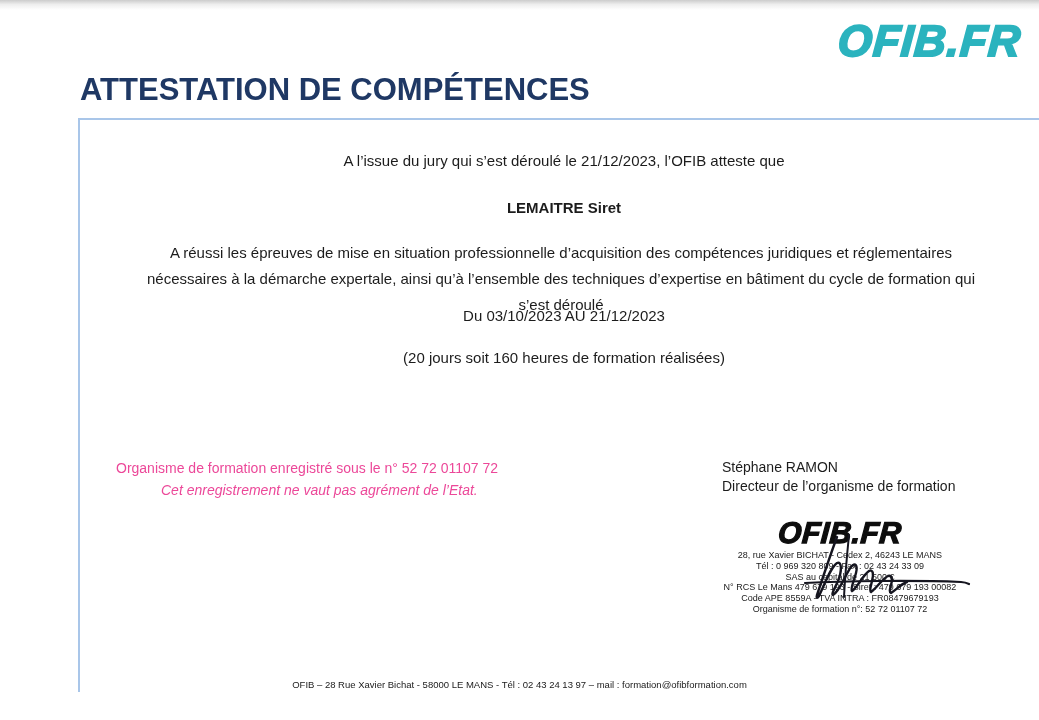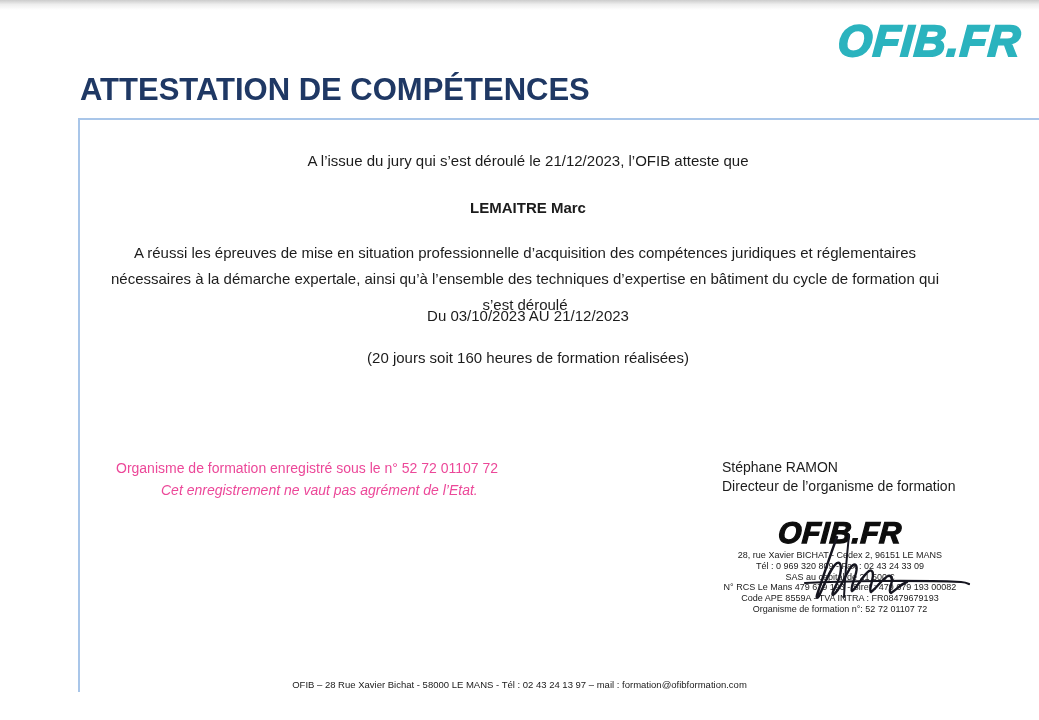--- a/index.html
+++ b/index.html
@@ -43,21 +43,21 @@
 
   .certificate-box {
     left: 78px; top: 118px;
     width: 990px;  
     height: 572px;
     border-top: 2px solid #a9c6e9;
     border-left: 2px solid #a9c6e9;
   }
 
   .doc-text { font-size: 15px; color: #1c1c1c; }
-  .centered { text-align: center; }
+  .centered { text-align: center; padding-left: 36px; }
 
   .intro-line   { left: 78px; top: 152px; width: 900px; }
   .trainee-name { left: 78px; top: 199px; width: 900px; font-weight: bold; }
   .body-paragraph {
     left: 96px; top: 240px; width: 858px;
     line-height: 26px;
   }
   .date-range    { left: 78px; top: 307px; width: 900px; }
   .duration-line { left: 78px; top: 349px; width: 900px; }
 
@@ -121,42 +121,42 @@
 <div class="abs page-top-shadow"></div>
 
 <div class="abs brand-logo">OFIB.FR</div>
 
 <div class="abs page-title">ATTESTATION DE COMPÉTENCES</div>
 
 <div class="abs certificate-box"></div>
 
 <div class="abs doc-text centered intro-line">A l’issue du jury qui s’est déroulé le 21/12/2023, l’OFIB atteste que</div>
 
-<div class="abs doc-text centered trainee-name">LEMAITRE Marc</div>
+<div class="abs doc-text centered trainee-name">LEMAITRE Siret</div>
 
 <div class="abs doc-text centered body-paragraph">A réussi les épreuves de mise en situation professionnelle d’acquisition des compétences juridiques et réglementaires nécessaires à la démarche expertale, ainsi qu’à l’ensemble des techniques d’expertise en bâtiment du cycle de formation qui s’est déroulé</div>
 
 <div class="abs doc-text centered date-range">Du 03/10/2023 AU 21/12/2023</div>
 
 <div class="abs doc-text centered duration-line">(20 jours soit 160 heures de formation réalisées)</div>
 
 <div class="abs registration-block">
   <div>Organisme de formation enregistré sous le n° 52 72 01107 72</div>
   <div class="italic">Cet enregistrement ne vaut pas agrément de l’Etat.</div>
 </div>
 
 <div class="abs signature-block">
   <div>Stéphane RAMON</div>
   <div>Directeur de l’organisme de formation</div>
 </div>
 
 <div class="abs stamp">
   <div class="stamp-logo">OFIB.FR</div>
   <div class="stamp-lines">
-      <div class="stamp-line">28, rue Xavier BICHAT - Cedex 2, 96151 LE MANS</div>
+      <div class="stamp-line">28, rue Xavier BICHAT - Cedex 2, 46243 LE MANS</div>
       <div class="stamp-line">Tél : 0 969 320 809 - Fax : 02 43 24 33 09</div>
       <div class="stamp-line">SAS au capital de 21 500 €</div>
       <div class="stamp-line">N° RCS Le Mans 479 679 193 - Siret : 479 679 193 00082</div>
       <div class="stamp-line">Code APE 8559A - TVA INTRA : FR08479679193</div>
       <div class="stamp-line">Organisme de formation n°: 52 72 01107 72</div>
     </div>
 </div>
 
 <svg class="abs signature-svg" viewBox="0 0 180 72" fill="none" xmlns="http://www.w3.org/2000/svg">
   <path d="M44,4 C38,20 30,44 24,62 C23,65 24,66 26,63 C33,48 38,34 44,30 C49,28 49,38 45,48 C42,55 38,61 40,62 C47,58 52,42 58,34 C62,29 65,32 63,40 C61,48 57,56 59,58 C65,54 70,42 76,38 C80,36 81,41 79,48 C78,53 76,58 78,59 C84,55 89,46 95,43 C99,42 100,46 98,52 C97,56 96,59 98,60 C103,57 108,51 114,49" stroke="#15151f" stroke-width="2.4" stroke-linecap="round"></path>

